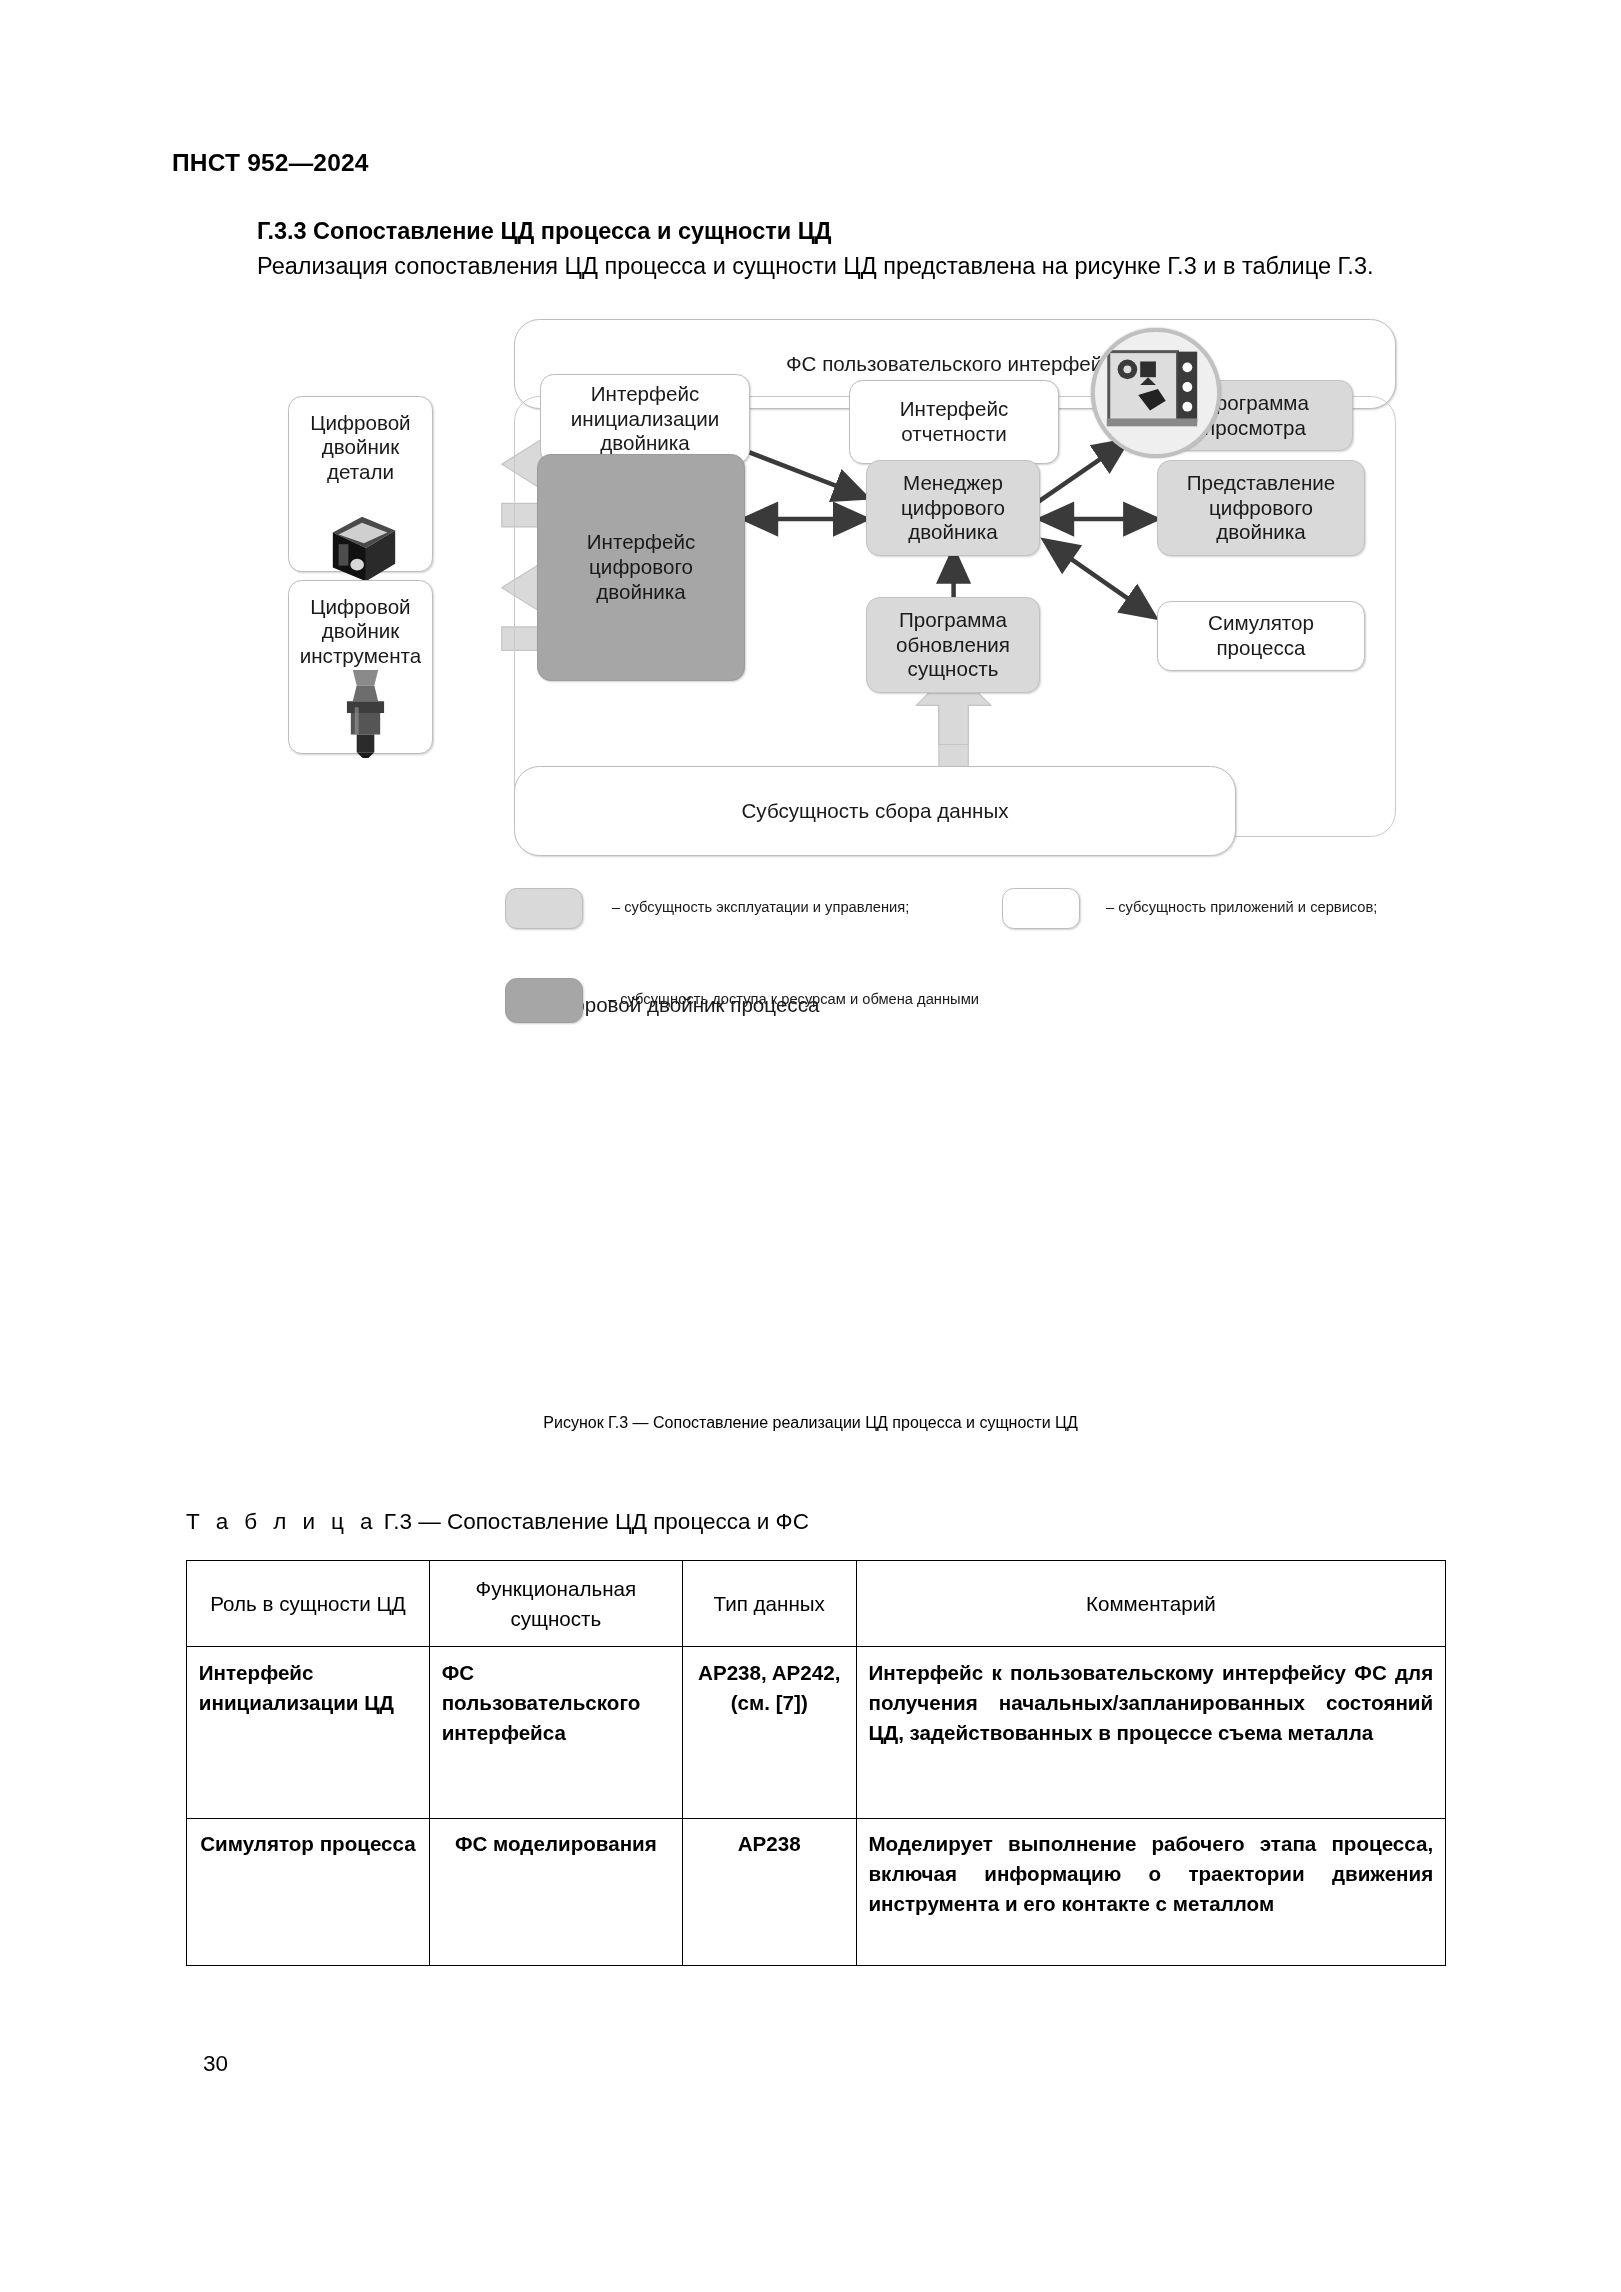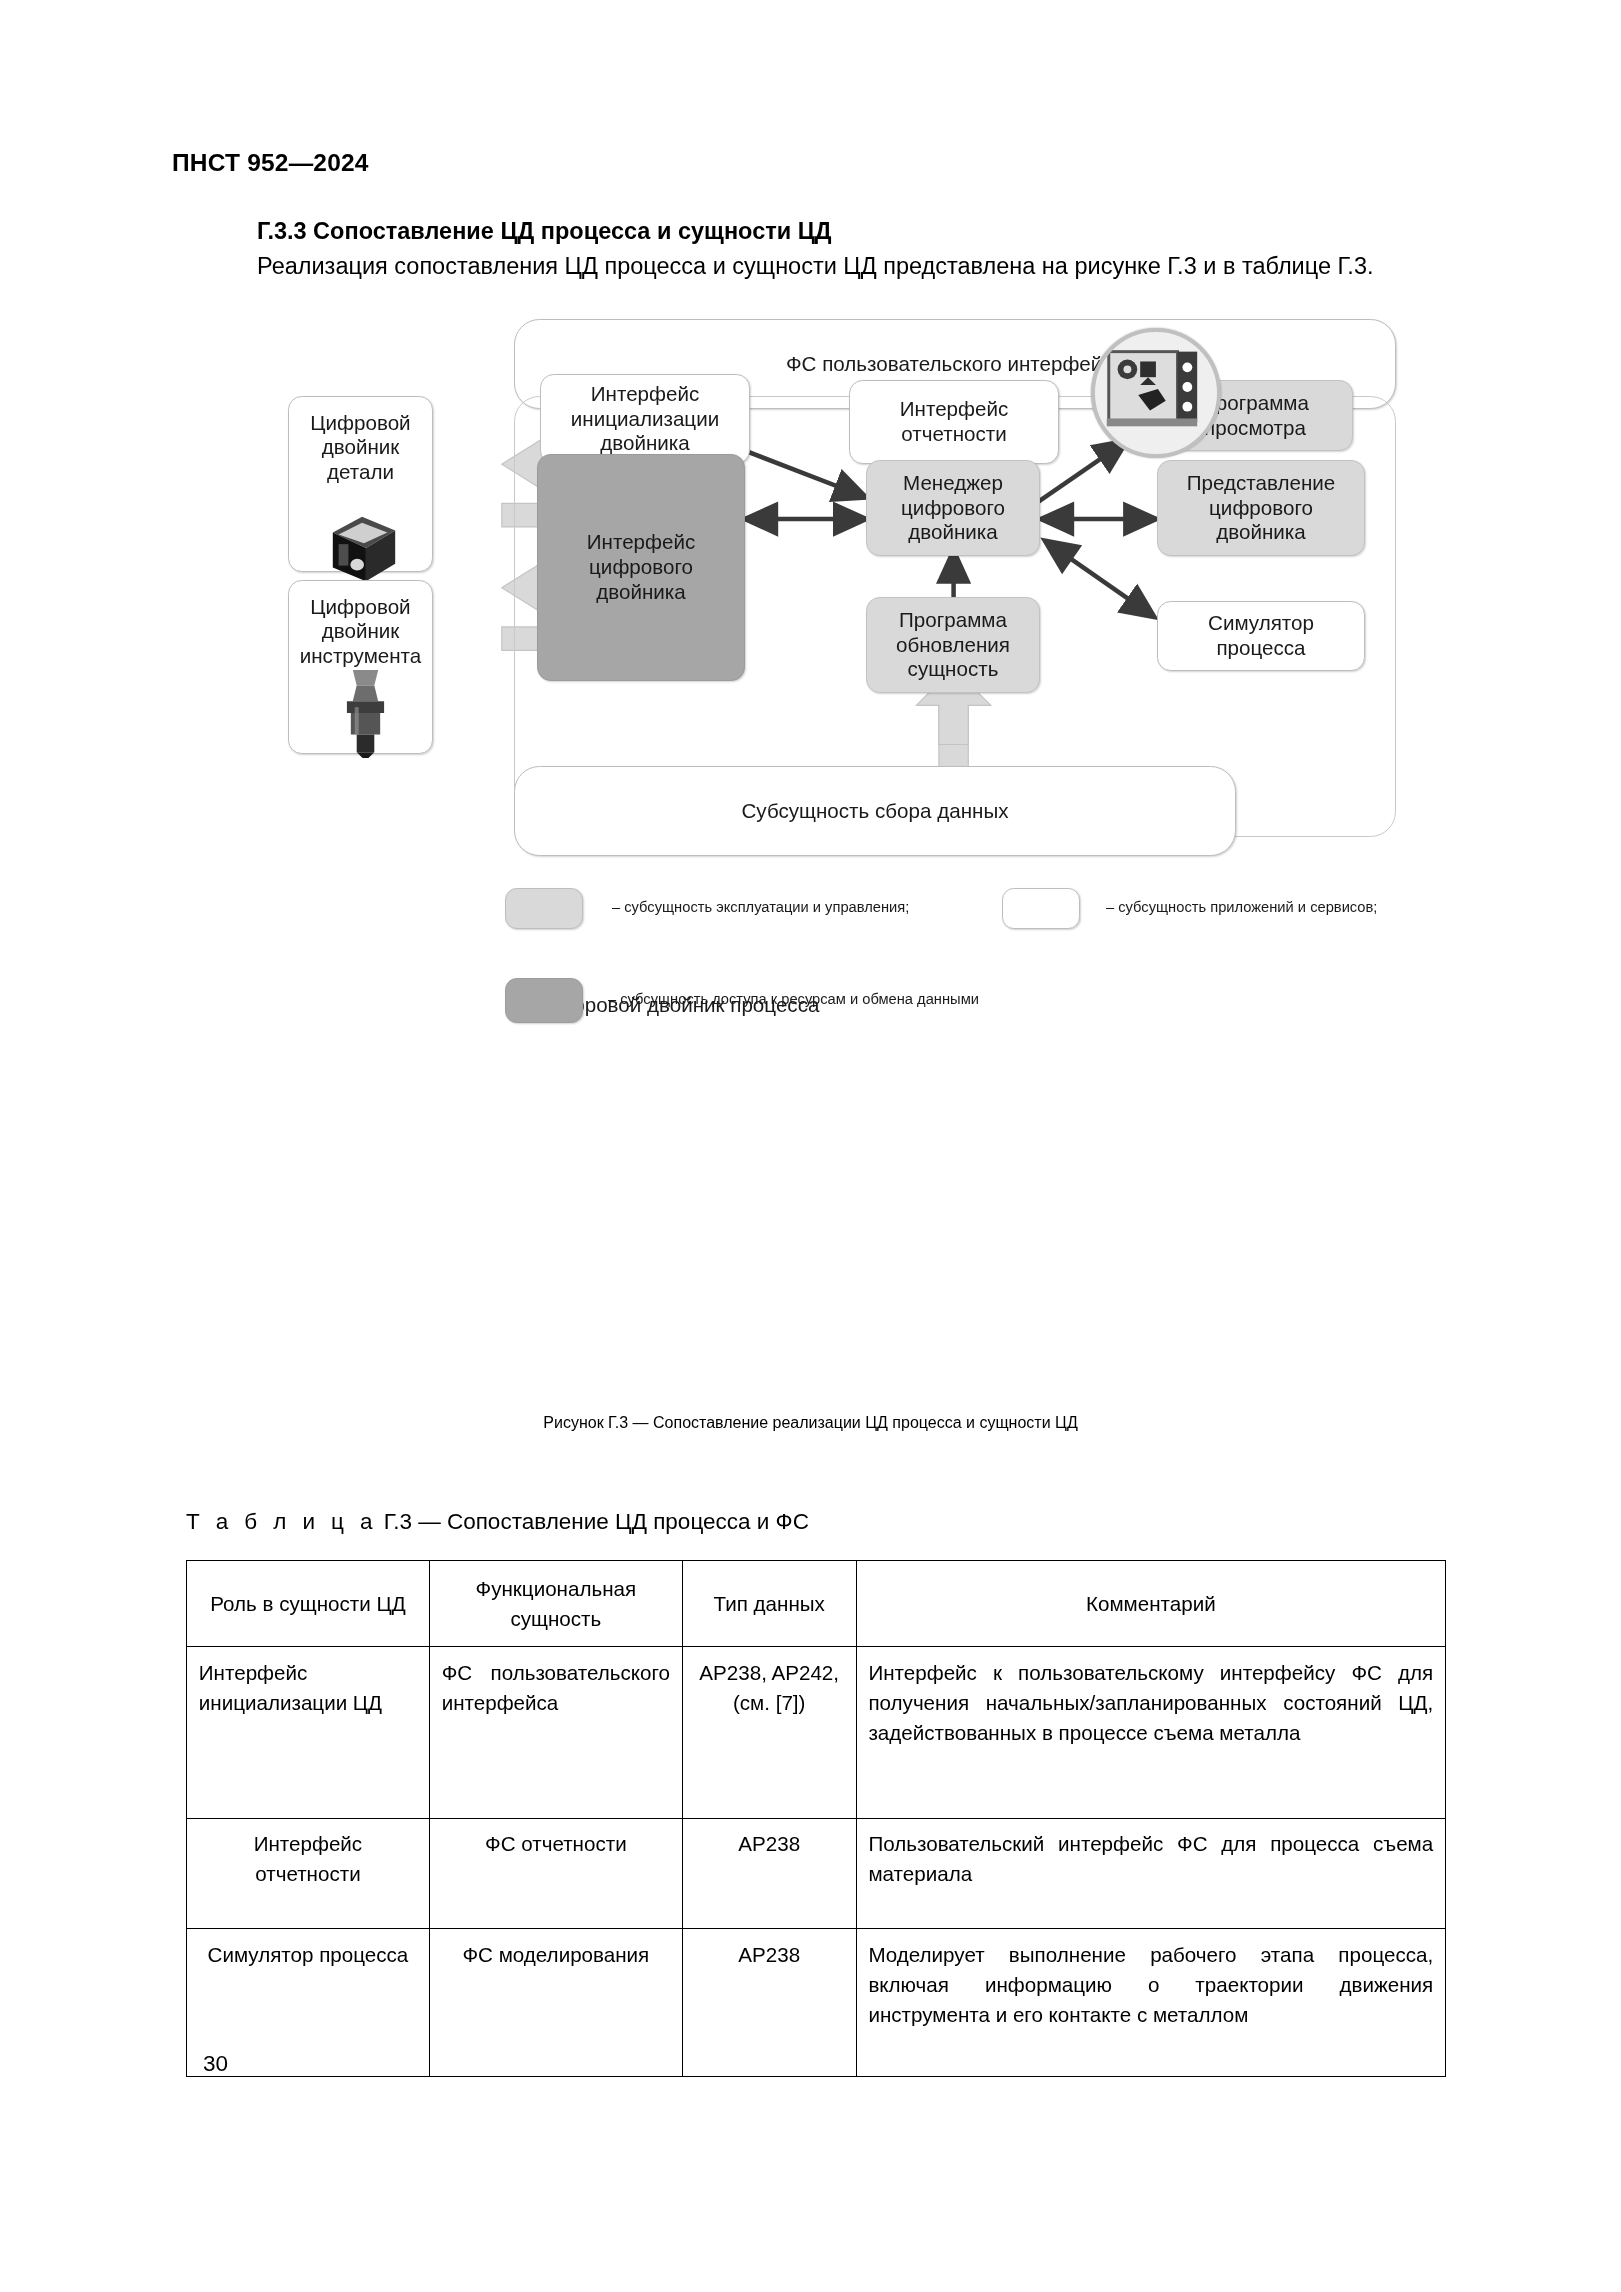--- a/index.html
+++ b/index.html
@@ -154,21 +154,21 @@
     vertical-align: top;
     padding: 10.8px 11.8px 10.8px 11.8px;
     line-height: 1.45;
   }
   table.gost th {
     font-weight: normal;
     text-align: center;
     vertical-align: middle;
     padding: 12.7px 7.8px;
   }
-  table.gost td { text-align: justify; text-justify: inter-word; }
+  table.gost td { text-align: justify; text-justify: inter-word; font-weight: bold; }
   table.gost td.nojust { text-align: center; }
   col.c1 { width: 243px; }
   col.c2 { width: 253px; }
   col.c3 { width: 174px; }
   col.c4 { width: 590px; }
   .row-tall-1 td { height: 149px; }
   .row-tall-2 td { height: 88px; }
   .row-tall-3 td { height: 125px; }
 
   
@@ -387,26 +387,20 @@
         <th>Комментарий</th>
       </tr>
     </thead>
     <tbody>
       <tr class="row-tall-1">
         <td>Интерфейс инициализации ЦД</td>
         <td>ФС пользовательского интерфейса</td>
         <td class="nojust">AP238, AP242, (см. [7])</td>
         <td>Интерфейс к пользовательскому интерфейсу ФС для получения начальных/запланированных состояний ЦД, задействованных в процессе съема металла</td>
       </tr>
-      <tr class="row-tall-2">
-        <td class="nojust">Интерфейс отчетности</td>
-        <td class="nojust">ФС отчетности</td>
-        <td class="nojust">AP238</td>
-        <td>Пользовательский интерфейс ФС для процесса съема материала</td>
-      </tr>
       <tr class="row-tall-3">
         <td class="nojust">Симулятор процесса</td>
         <td class="nojust">ФС моделирования</td>
         <td class="nojust">AP238</td>
         <td>Моделирует выполнение рабочего этапа процесса, включая информацию о траектории движения инструмента и его контакте с металлом</td>
       </tr>
     </tbody>
   </table>
 
   <div class="page-num">30</div>

